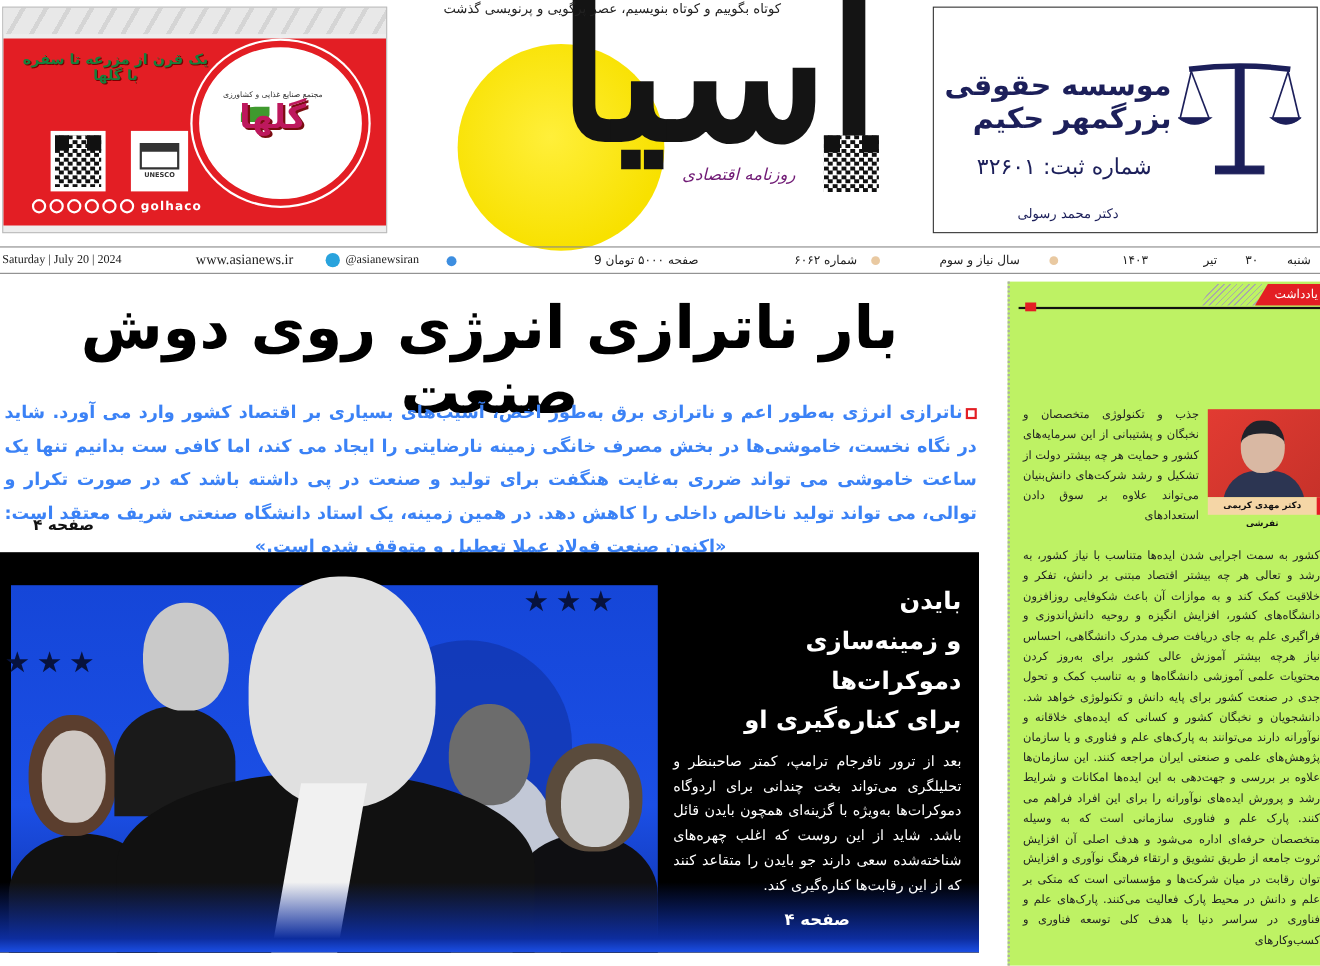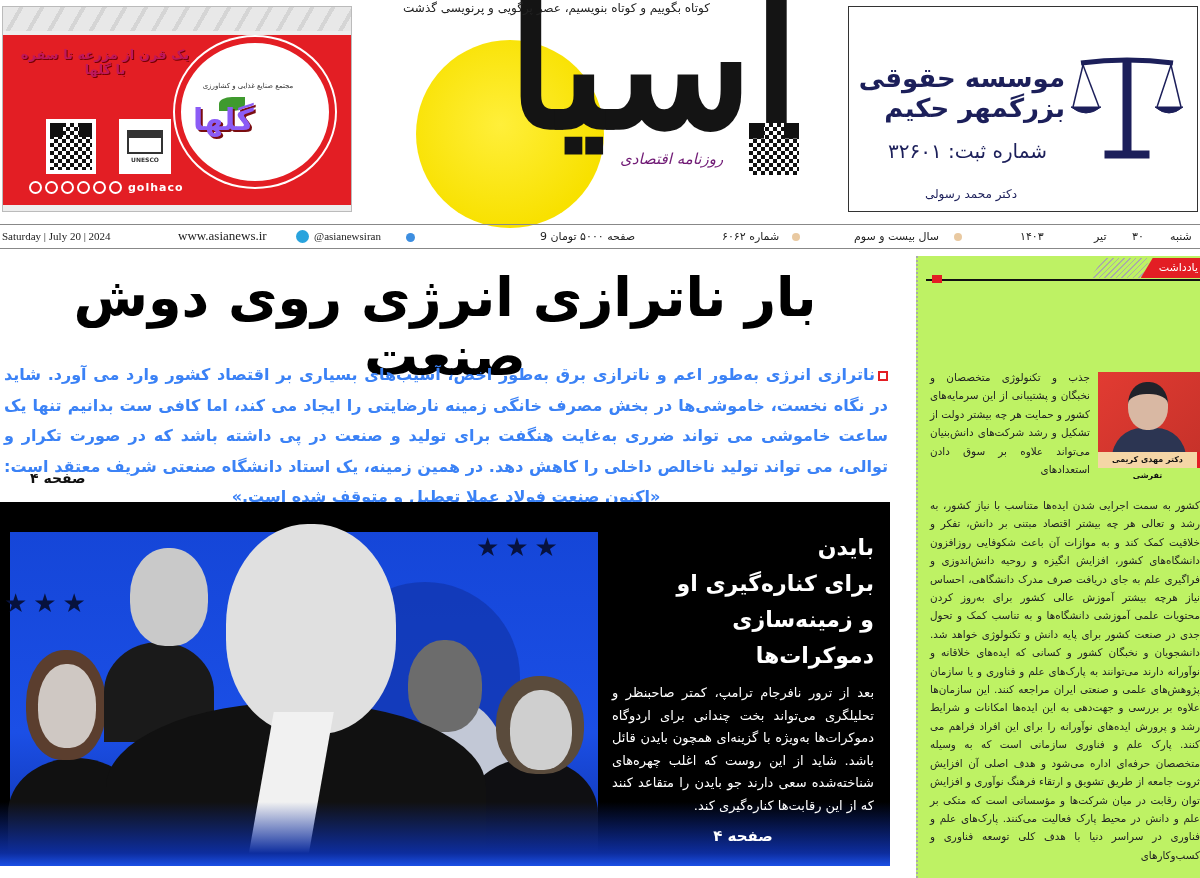--- a/index.html
+++ b/index.html
@@ -16,35 +16,35 @@
     background: repeating-linear-gradient(120deg, #e8e8e8 0 14px, #d5d5d5 14px 18px);
   }
   .ad-left .red {
     position: absolute; left: 0; top: 28px; width: 100%; height: 170px; background: #e31e24;
   }
   .ad-left .circle {
     position: absolute; left: 172px; top: 30px; width: 160px; height: 150px; border-radius: 50%;
     background: #fff; border: 6px solid #e31e24; box-shadow: 0 0 0 2px #fff;
   }
   .ad-left .brand {
-    position: absolute; left: 190px; top: 95px; width: 110px; text-align: left;
-    font: bold 30px "DejaVu Sans", sans-serif; color: #8b5cf6; direction: rtl;
+    position: absolute; left: 190px; top: 82px; width: 110px; text-align: center;
+    font: bold 30px "DejaVu Sans", sans-serif; color: #be185d; direction: rtl;
     text-shadow: 2px 2px 0 #7a0d10;
   }
   .ad-left .brand-sub {
     position: absolute; left: 185px; top: 75px; width: 120px; text-align: center;
     font-size: 7px; color: #333; direction: rtl;
   }
   .ad-left .leaf {
     position: absolute; left: 216px; top: 90px; width: 26px; height: 14px;
     background: #3f9a2e; border-radius: 50% 0 50% 0;
   }
   .ad-left .slogan {
     position: absolute; left: 12px; top: 40px; width: 180px; text-align: center;
-    font: bold 13px "DejaVu Sans", sans-serif; color: #be185d; direction: rtl;
+    font: bold 13px "DejaVu Sans", sans-serif; color: #15803d; direction: rtl;
     text-shadow: 1px 1px 0 #700;
   }
   .ad-left .qr {
     position: absolute; left: 43px; top: 112px; width: 50px; height: 55px; background: #fff; padding: 4px;
   }
   .qr-grid { width: 100%; height: 100%;
     background:
       linear-gradient(90deg, #111 30%, transparent 30% 70%, #111 70%) 0 0/100% 30% no-repeat,
       repeating-conic-gradient(#111 0 25%, #fff 0 50%) 0 0/8px 8px;
   }
@@ -264,21 +264,21 @@
 
 <div class="info-bar">
   <span class="date-en">Saturday | July 20 | 2024</span>
   <span class="site">www.asianews.ir</span>
   <span class="tg"></span>
   <span class="handle">@asianewsiran</span>
   <span class="verified"></span>
   <span style="left:540px;">9 صفحه ۵۰۰۰ تومان</span>
   <span style="left:722px;">شماره ۶۰۶۲</span>
   <span class="bullet" style="left:792px;"></span>
-  <span style="left:854px;">سال بیست و سوم</span>
+  <span style="left:854px;">سال نیاز و سوم</span>
   <span class="bullet" style="left:954px;"></span>
   <span style="left:1020px;">۱۴۰۳</span>
   <span style="left:1094px;">تیر</span>
   <span style="left:1132px;">۳۰</span>
   <span style="left:1170px;">شنبه</span>
 </div>
 
 <h1 class="headline">بار ناترازی انرژی روی دوش صنعت</h1>
 <p class="lead"><span class="marker"></span><span>ناترازی انرژی به‌طور اعم و ناترازی برق به‌طور اخص، آسیب‌های بسیاری بر اقتصاد کشور وارد می آورد. شاید در نگاه نخست، خاموشی‌ها در بخش مصرف خانگی زمینه نارضایتی را ایجاد می کند، اما کافی ست بدانیم تنها یک ساعت خاموشی می تواند ضرری به‌غایت هنگفت برای تولید و صنعت در پی داشته باشد که در صورت تکرار و توالی، می تواند تولید ناخالص داخلی را کاهش دهد. در همین زمینه، یک استاد دانشگاه صنعتی شریف معتقد است: «اکنون صنعت فولاد عملا تعطیل و متوقف شده است.»</span></p>
 <div class="lead-page">صفحه ۴</div>
@@ -305,22 +305,22 @@
 
   <div class="person" style="left:106px; top:200px; width:380px; height:170px; background:#111;"></div>
   <div class="head" style="left:226px; top:22px; width:170px; height:210px; background:#e0e0e0;"></div>
   <div style="position:absolute; left:260px; top:210px; width:60px; height:156px; background:#f1f1f1; transform:skewX(-10deg);"></div>
 
   <div class="bottom-glow"></div>
 
   <div class="feature-text">
     <div class="feature-title">
       <div>بایدن</div>
+      <div>و زمینه‌سازی دموکرات‌ها</div>
       <div>برای کناره‌گیری او</div>
-      <div>و زمینه‌سازی دموکرات‌ها</div>
     </div>
     <div class="feature-body">بعد از ترور نافرجام ترامپ، کمتر صاحبنظر و تحلیلگری می‌تواند بخت چندانی برای اردوگاه دموکرات‌ها به‌ویژه با گزینه‌ای همچون بایدن قائل باشد. شاید از این روست که اغلب چهره‌های شناخته‌شده سعی دارند جو بایدن را متقاعد کنند که از این رقابت‌ها کناره‌گیری کند.</div>
     <div class="feature-page">صفحه ۴</div>
   </div>
 </div>
 
 <div class="col-right">
   <div class="col-hatch"></div>
   <div class="col-tag">یادداشت</div>
   <div class="col-rule"></div>

